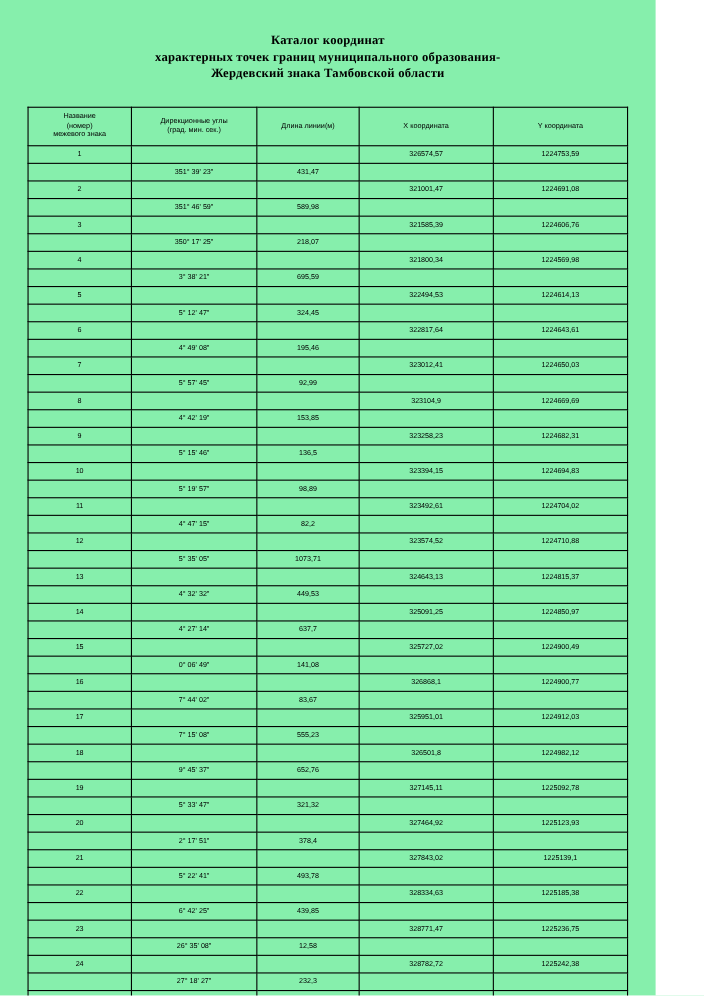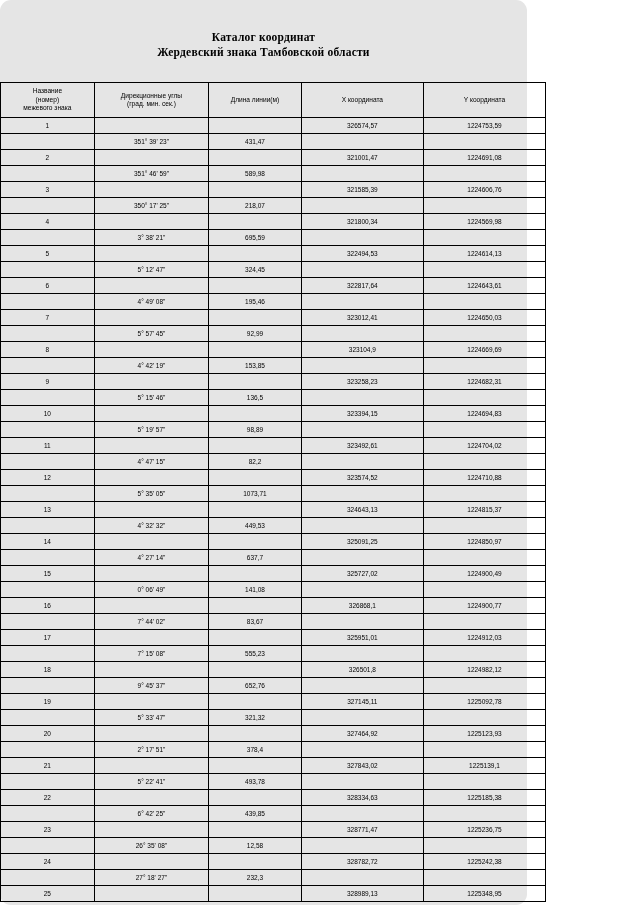--- a/index.html
+++ b/index.html
@@ -8,27 +8,26 @@
     background: #ffffff;
   }
   body {
     width: 640px;
     height: 905px;
     font-family: "Liberation Serif", serif;
     color: #000;
     position: relative;
   }
   .page {
-    width: 527px;
+    width: 596px;
     height: 905px;
     box-sizing: border-box;
     padding: 30px 0 0 0;
     position: relative;
-    background: #e5e5e5;
-    border-radius: 11px;
+    background: #86efac;
   }
   .title-block {
     text-align: center;
     font-weight: bold;
     font-size: 11.5px;
     line-height: 15px;
     letter-spacing: 0.2px;
   }
   .title-block div {
     white-space: nowrap;
@@ -74,20 +73,21 @@
   .lenv { font-size: 6.8px; }
   .blank { }
 </style>
 </head>
 <body>
 
 <div class="page">
 
   <div class="title-block">
     <div>Каталог координат</div>
+    <div>характерных точек границ муниципального образования-</div>
     <div>Жердевский знака Тамбовской области</div>
   </div>
 
   <div class="table-wrap">
     <table class="cat">
       <colgroup>
         <col class="c1">
           <col class="c2">
           <col class="c3">
           <col class="c4">

